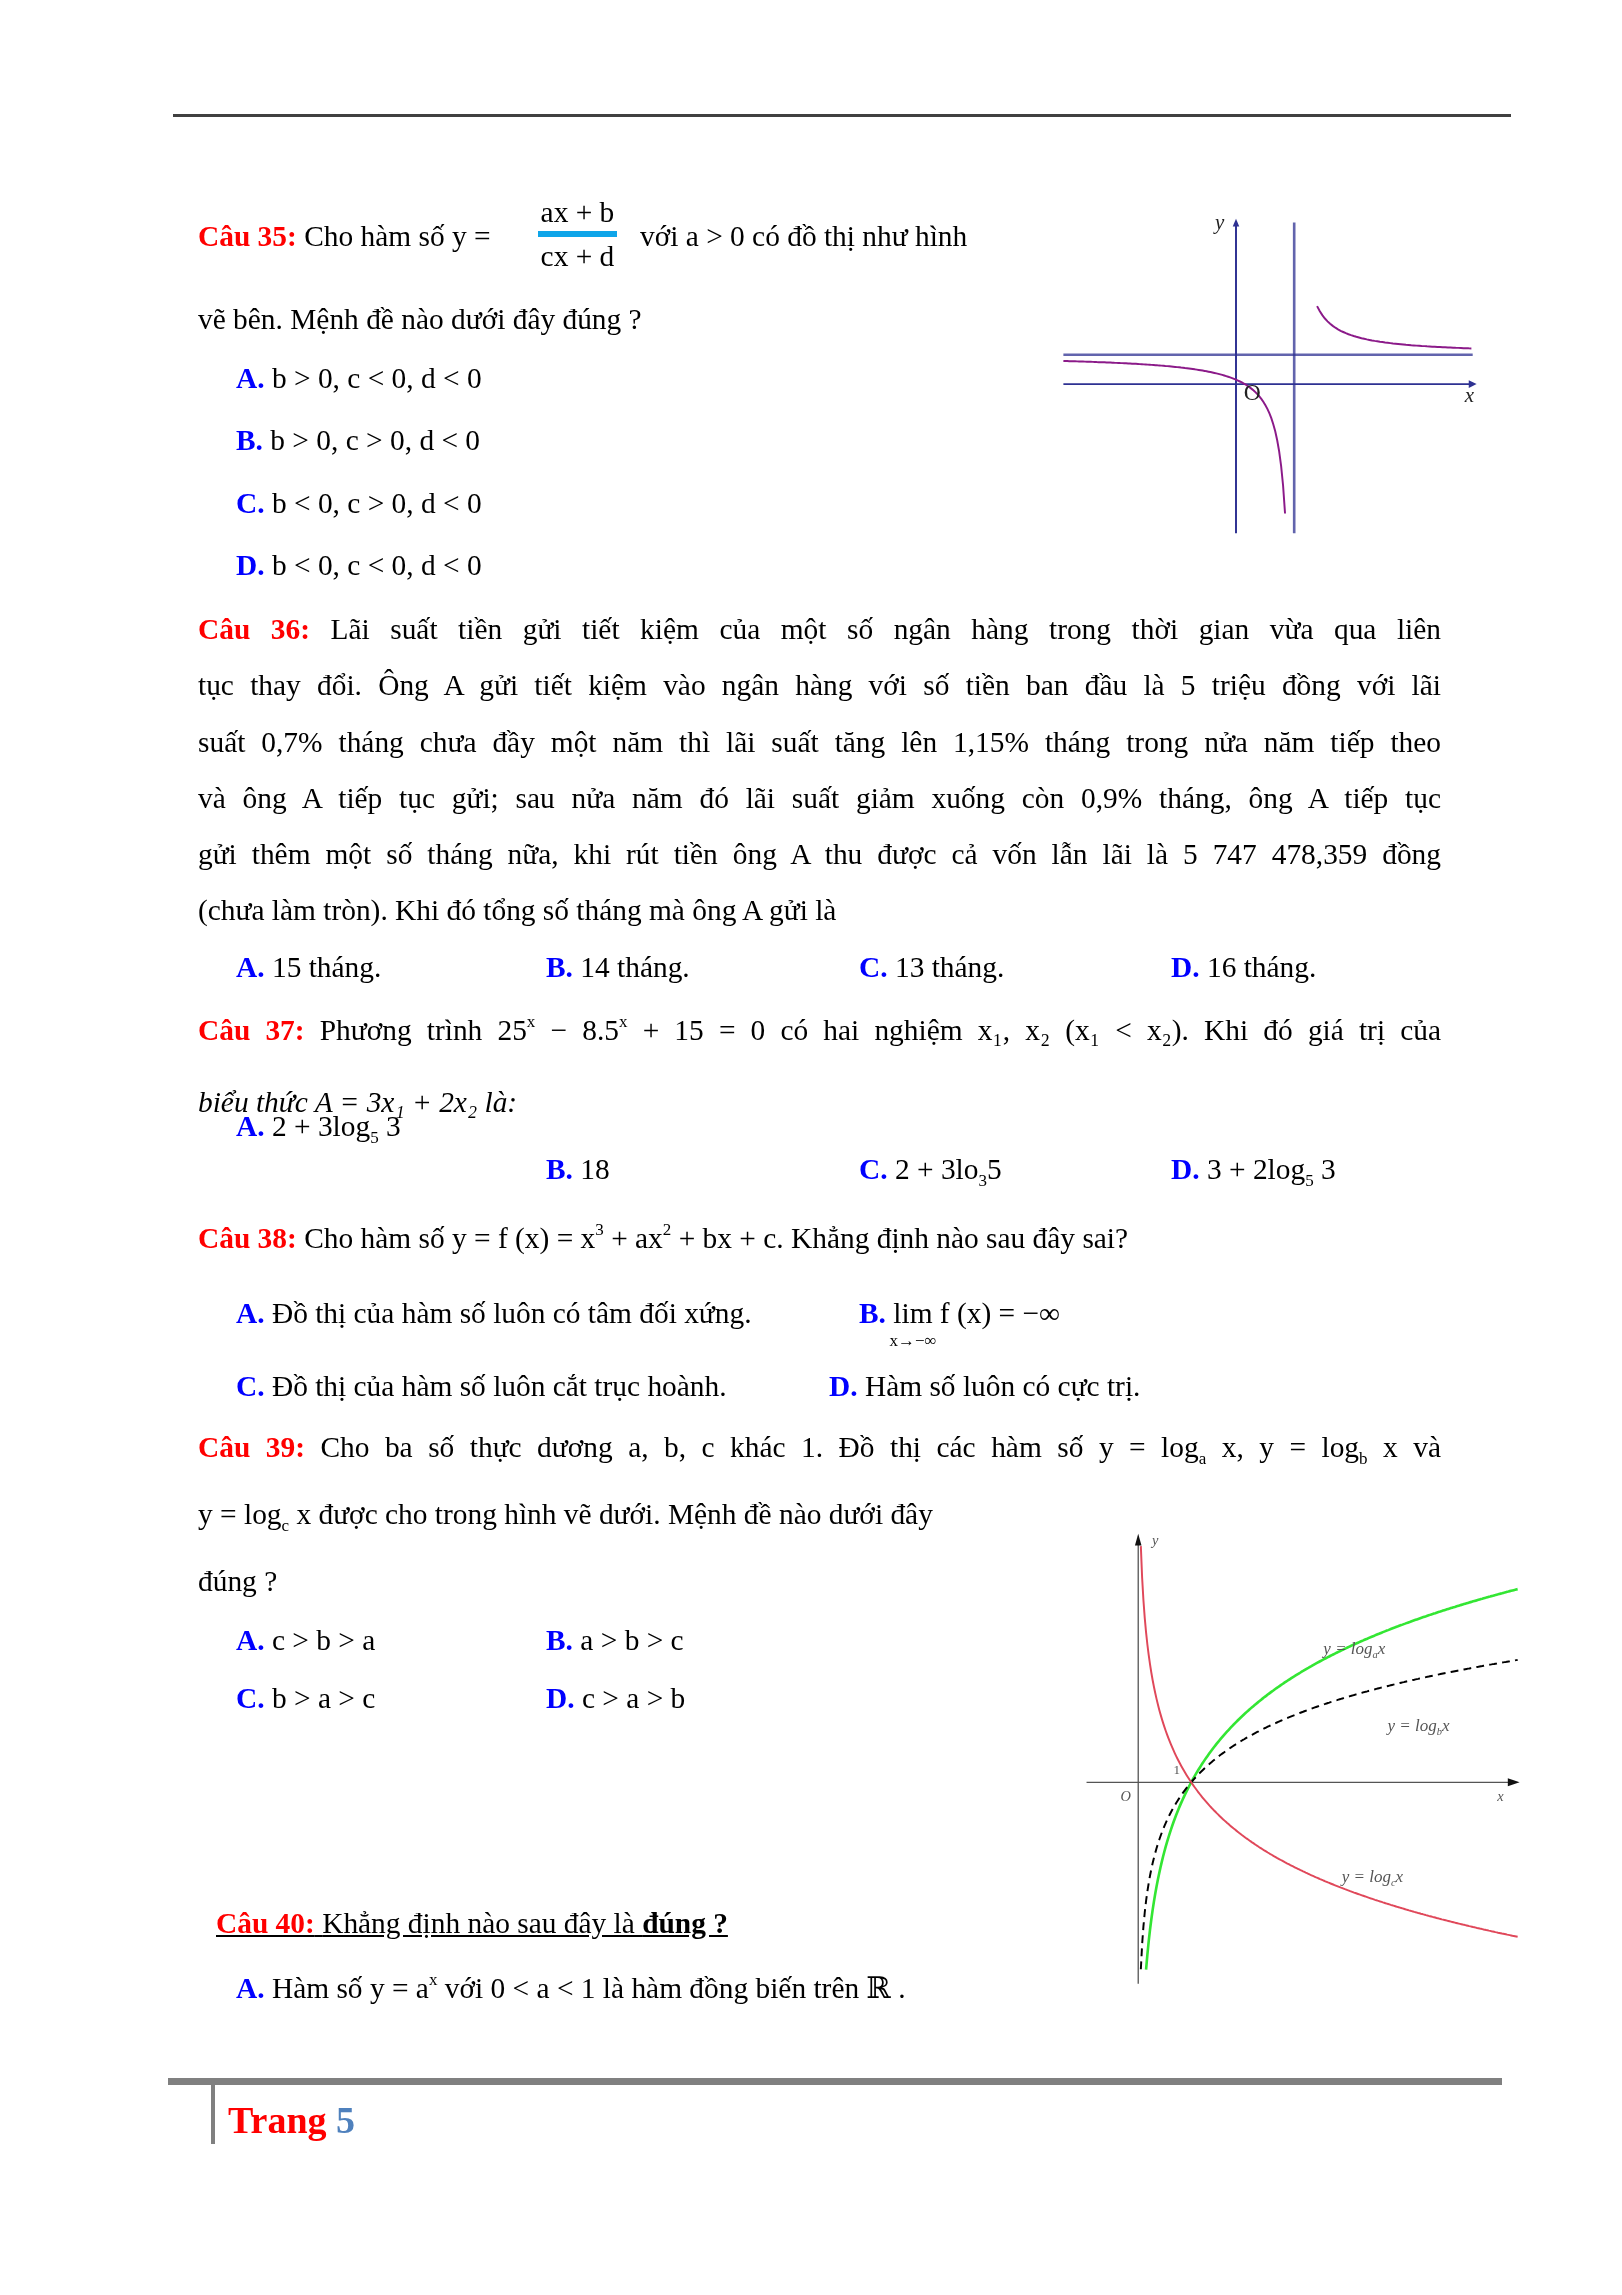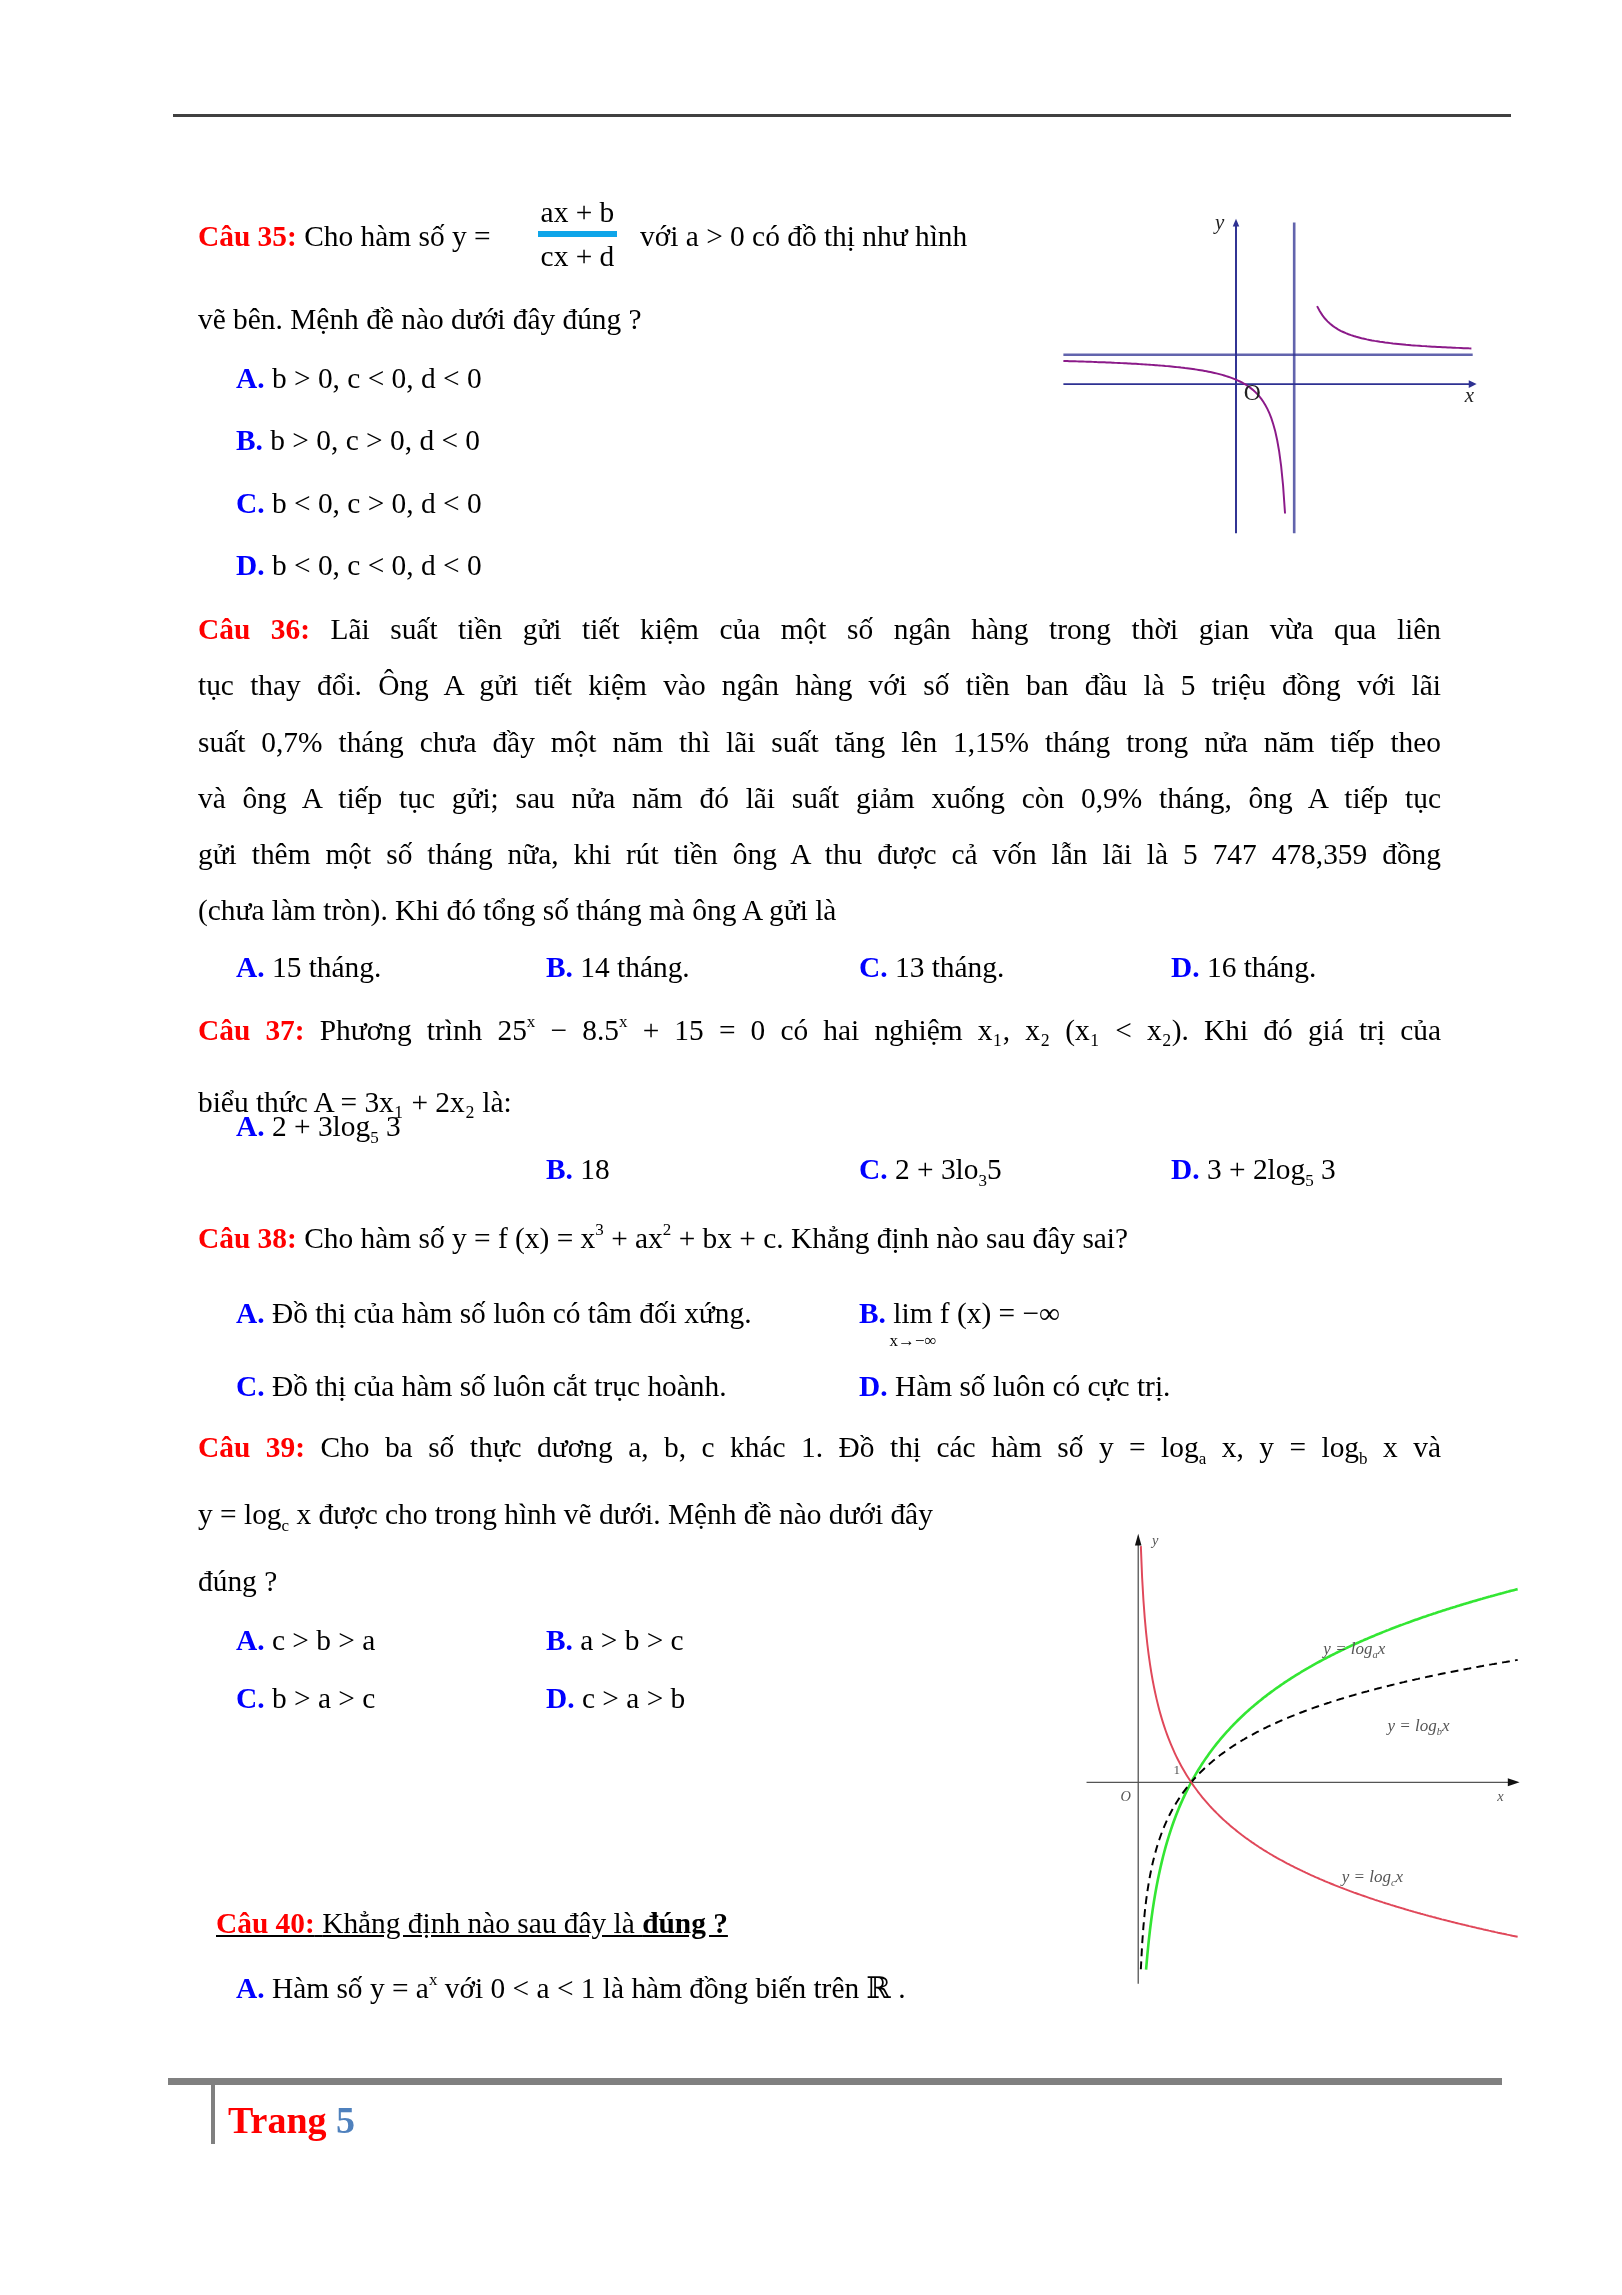--- a/index.html
+++ b/index.html
@@ -105,21 +105,21 @@
   <span>16 tháng.</span>
 </div>
 
 <div class="abs txt justify" style="left:198px; top:1016px; width:1243px;">
   <span class="qlabel">Câu 37:</span>
   <span>Phương trình</span>
   <span class="math"><span>25</span><sup>x</sup><span> − 8.5</span><sup>x</sup><span> + 15 = 0</span></span>
   <span>có hai nghiệm</span>
   <span class="math">x₁, x₂ (x₁ &lt; x₂)</span><span>. Khi đó giá trị của</span>
 </div>
-<div class="abs txt" style="left:198px; top:1088px;">
+<div class="abs txt" style="left:198px; top:1088px;font-style:italic;">
   <span>biểu thức</span>
   <span class="math">A = 3x₁ + 2x₂</span>
   <span>là:</span>
 </div>
 
 <div class="abs txt" style="left:236px; top:1112px;">
   <span class="olabel">A.</span>
   <span class="math"><span>2 + 3log</span><sub>5</sub><span> 3</span></span>
 </div>
 <div class="abs txt" style="left:546px; top:1155px;">
@@ -145,21 +145,21 @@
   <span>Đồ thị của hàm số luôn có tâm đối xứng.</span>
 </div>
 <div class="abs txt" style="left:859px; top:1299px;">
   <span class="olabel">B.</span>
   <span class="math lim"><span>lim</span><span class="under">x→−∞</span></span><span class="math"> f (x) = −∞</span>
 </div>
 <div class="abs txt" style="left:236px; top:1372px;">
   <span class="olabel">C.</span>
   <span>Đồ thị của hàm số luôn cắt trục hoành.</span>
 </div>
-<div class="abs txt" style="left:859px; top:1372px;">
+<div class="abs txt" style="left:829px; top:1372px;">
   <span class="olabel">D.</span>
   <span>Hàm số luôn có cực trị.</span>
 </div>
 
 <div class="abs txt justify" style="left:198px; top:1433px; width:1243px;">
   <span class="qlabel">Câu 39:</span>
   <span>Cho  ba  số  thực dương a, b, c khác 1. Đồ thị các hàm số</span>
   <span class="math"><span>y = log</span><sub>a</sub><span> x, y = log</span><sub>b</sub><span> x</span></span>
   <span>và</span>
 </div>

